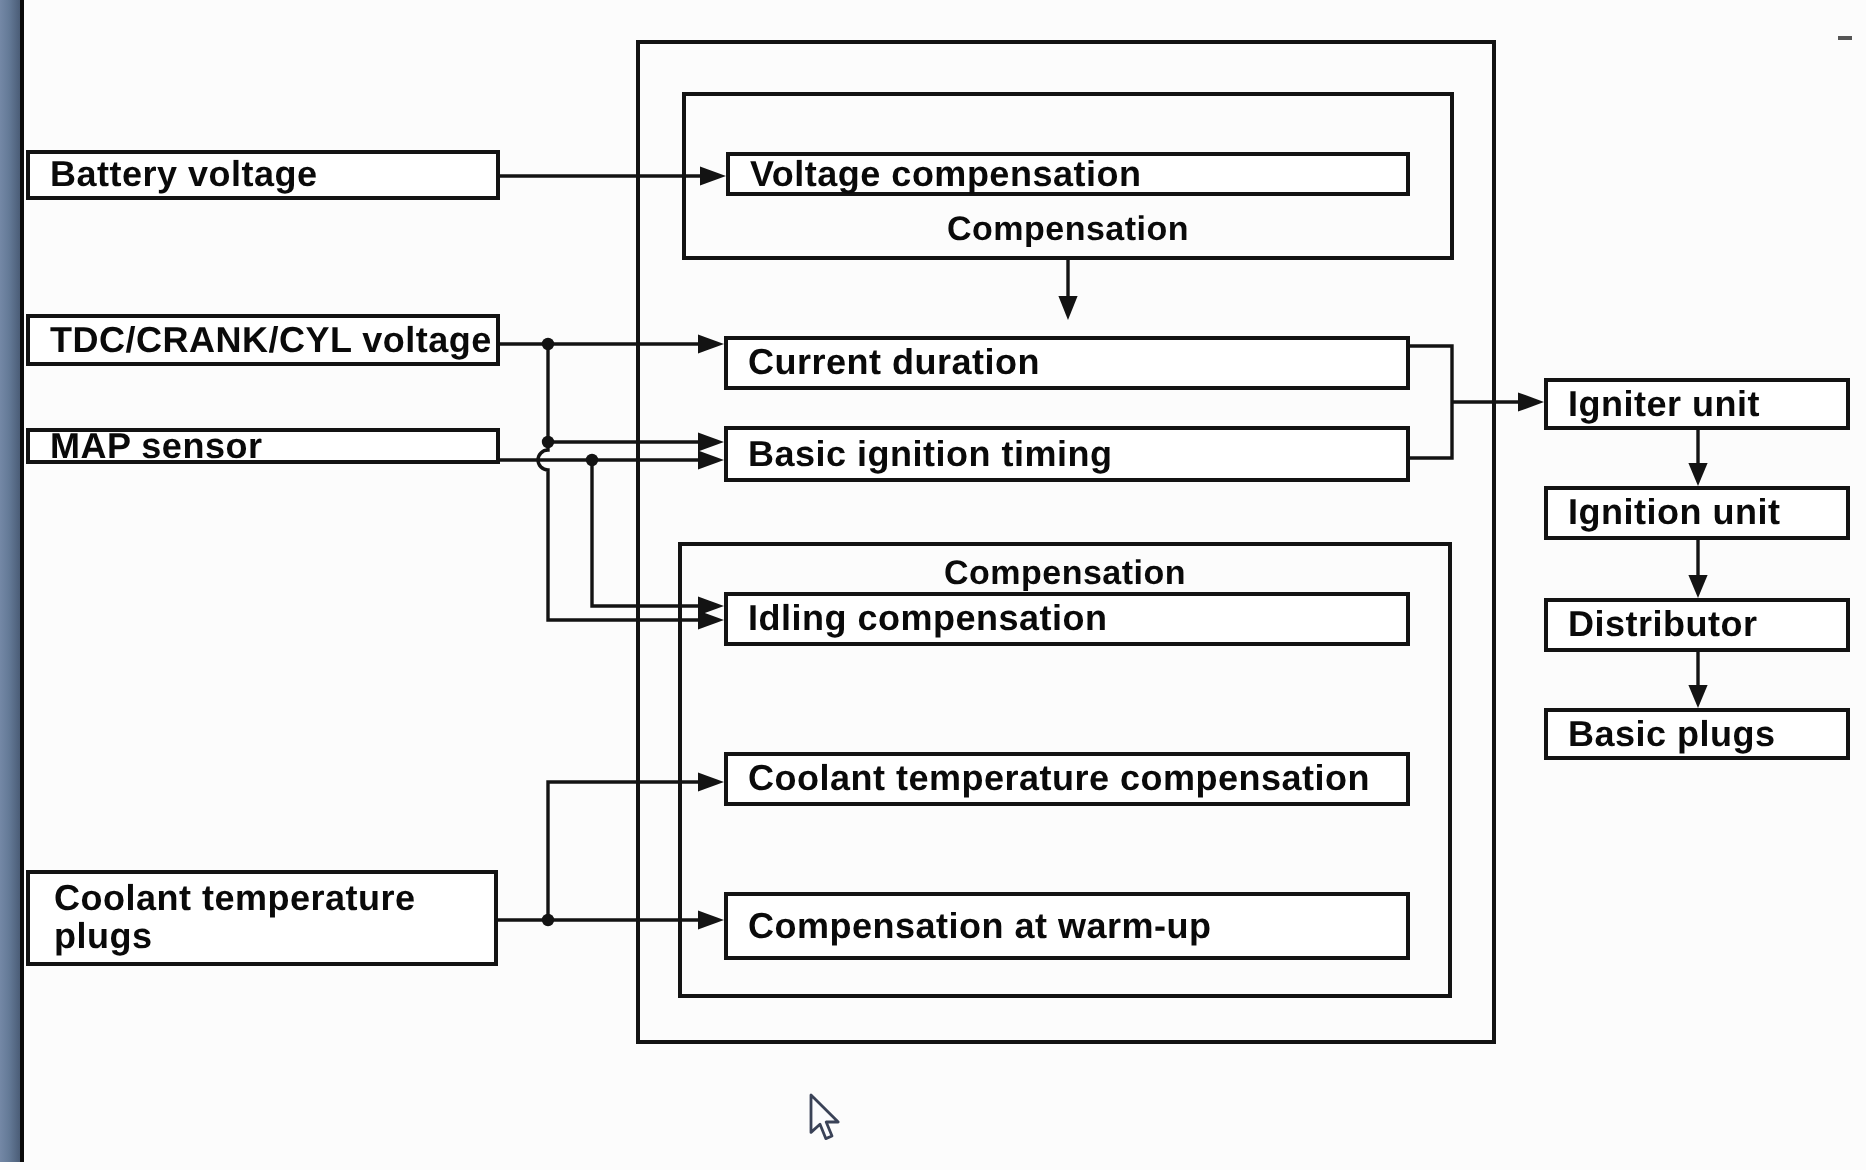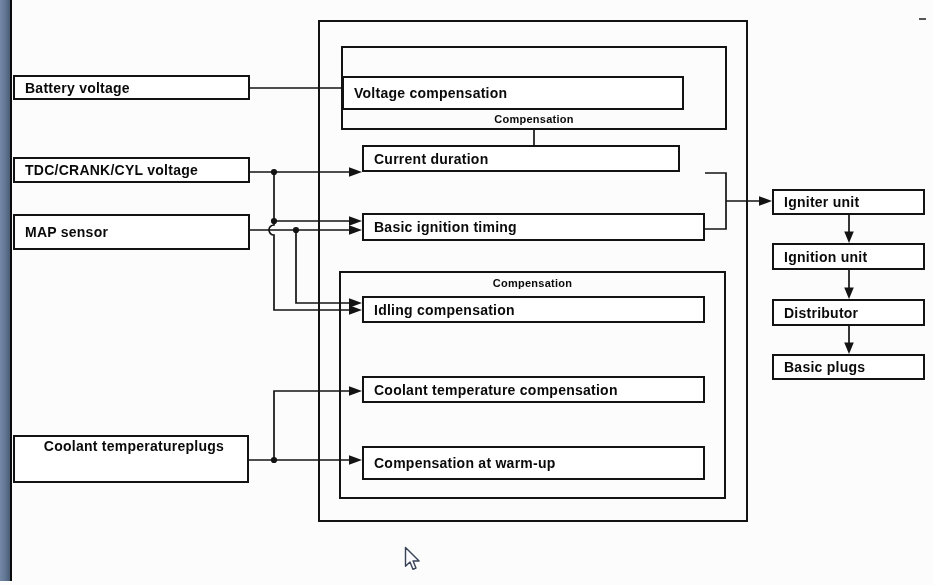--- a/index.html
+++ b/index.html
@@ -12,34 +12,34 @@
   .edgebar{
     position:absolute;left:0;top:0;width:12px;height:581px;
     box-sizing:border-box;border-right:2px solid #0b0b0b;
     background:linear-gradient(90deg,#7488a6 0%,#647a97 45%,#4b5d77 100%);
   }
   .box{
     position:absolute;box-sizing:border-box;
     border:2px solid #131313;background:#ffffff;
     display:flex;align-items:center;
     padding:0 6px 0 10px;
-    font-size:14px;font-weight:600;letter-spacing:.25px;
+    font-size:18px;font-weight:600;letter-spacing:.25px;
     white-space:nowrap;z-index:6;
   }
   .box.two-line{
-    flex-direction:row;align-items:flex-start;justify-content:center;
+    flex-direction:column;align-items:flex-start;justify-content:center;
     line-height:19px;padding-left:12px;
   }
   .group{
     position:absolute;box-sizing:border-box;
     border:2px solid #131313;background:transparent;z-index:2;
   }
   .group-label{
     position:absolute;left:0;right:0;text-align:center;
-    font-size:11px;font-weight:600;letter-spacing:.25px;color:#0a0a0a;
+    font-size:17px;font-weight:600;letter-spacing:.25px;color:#0a0a0a;
   }
   .group-label.at-bottom{bottom:3px;}
   .group-label.at-top{top:4px;}
   .wires{position:absolute;left:0;top:0;z-index:5;pointer-events:none;}
   .wires path{stroke:#131313;stroke-width:1.7;fill:none;}
   .wires polygon,.wires circle{fill:#131313;stroke:none;}
   .cursor{position:absolute;left:404px;top:546px;z-index:10;}
   .scan-artifact{position:absolute;left:919px;top:18px;width:7px;height:2px;background:#555;z-index:1;}
 </style>
 </head>
@@ -112,32 +112,32 @@
         <polygon points="362,391 349,386.2 349,395.8"></polygon>
     </g>
   </svg>
 
   <div class="box" style="left:13px;top:75px;width:237px;height:25px">
     <span>Battery voltage</span>
   </div>
   <div class="box" style="left:13px;top:157px;width:237px;height:26px">
     <span>TDC/CRANK/CYL voltage</span>
   </div>
-  <div class="box" style="left:13px;top:214px;width:237px;height:36px">
+  <div class="box" style="left:13px;top:214px;width:237px;height:18px">
     <span>MAP sensor</span>
   </div>
   <div class="box two-line" style="left:13px;top:435px;width:236px;height:48px">
     <span>Coolant temperature</span>
     <span>plugs</span>
   </div>
 
-  <div class="box" style="left:342px;top:76px;width:342px;height:34px">
+  <div class="box" style="left:363px;top:76px;width:342px;height:22px">
     <span>Voltage compensation</span>
   </div>
-  <div class="box" style="left:362px;top:145px;width:318px;height:27px">
+  <div class="box" style="left:362px;top:168px;width:343px;height:27px">
     <span>Current duration</span>
   </div>
   <div class="box" style="left:362px;top:213px;width:343px;height:28px">
     <span>Basic ignition timing</span>
   </div>
   <div class="box" style="left:362px;top:296px;width:343px;height:27px">
     <span>Idling compensation</span>
   </div>
   <div class="box" style="left:362px;top:376px;width:343px;height:27px">
     <span>Coolant temperature compensation</span>

